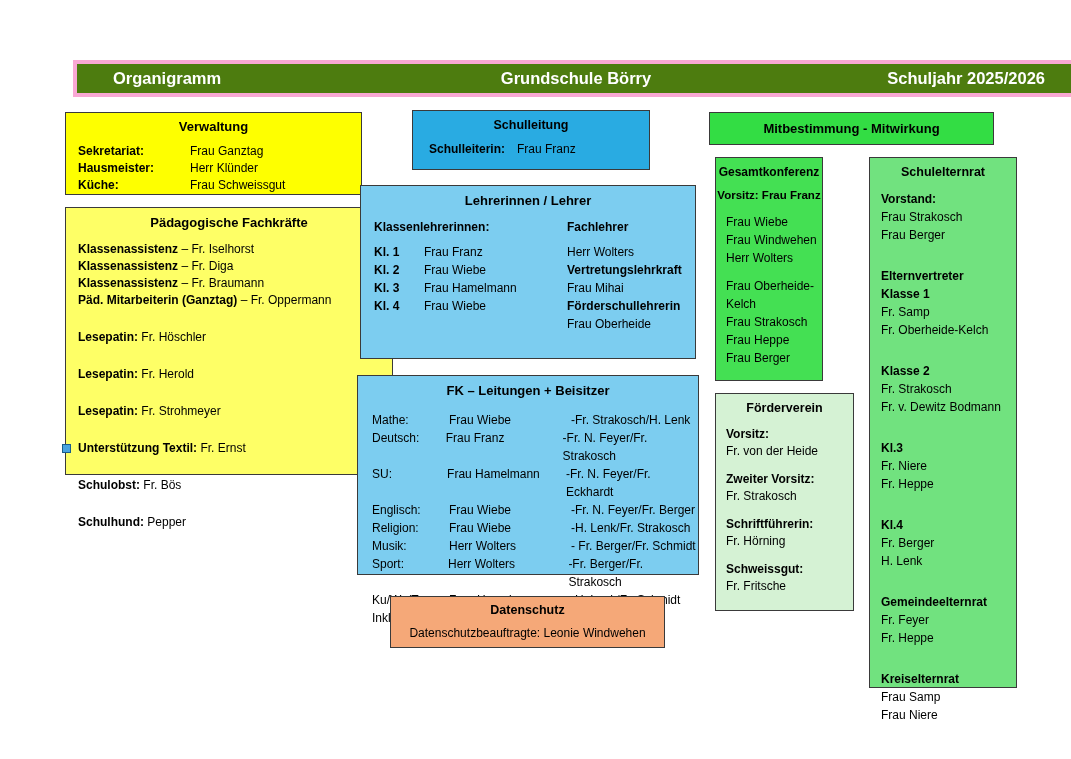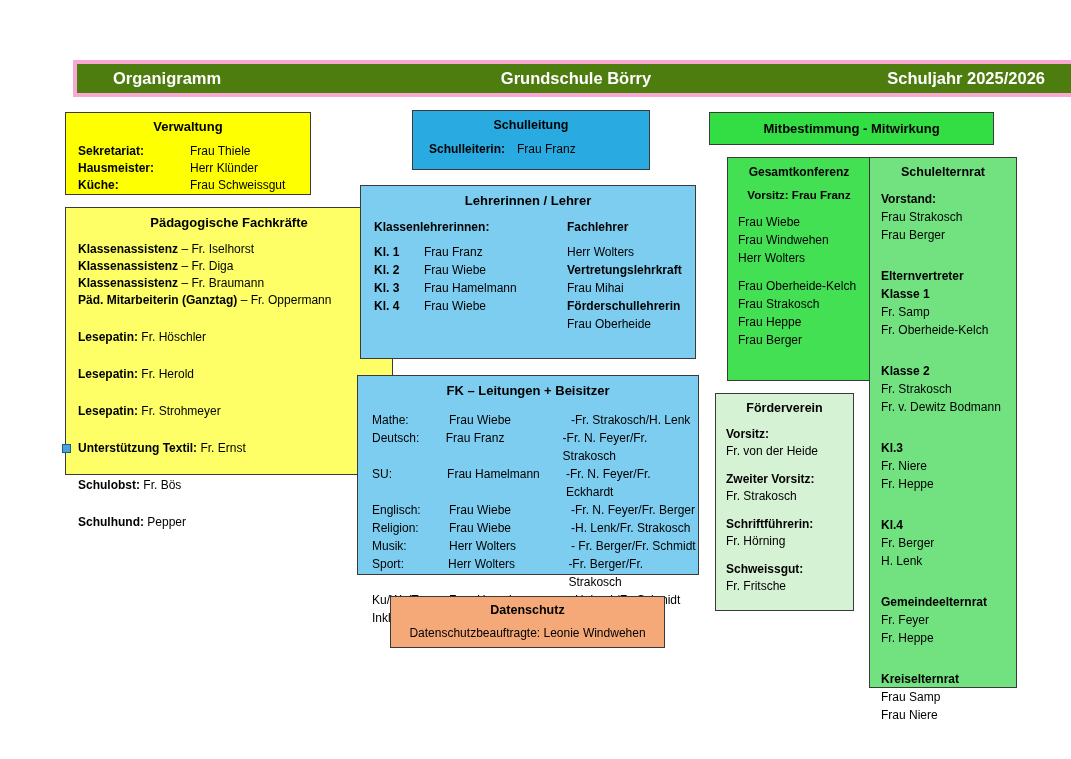--- a/index.html
+++ b/index.html
@@ -41,21 +41,21 @@
     font-size: 16.5px;
     display: flex;
     align-items: center;
   }
   #header-bar .h-left   { position: absolute; left: 36px; }
   #header-bar .h-center { position: absolute; left: 0; right: 0; text-align: center; }
   #header-bar .h-right  { position: absolute; right: 30px; }
 
   
   #verwaltung {
-    left: 65px; top: 112px; width: 246px; height: 83px;
+    left: 65px; top: 112px; width: 297px; height: 83px;
     background: #feff00;
     padding-top: 6px;
   }
   #verwaltung .box-title { font-size: 13px; margin-bottom: 9px; }
   .verw-row {
     display: flex;
     font-size: 12px;
     line-height: 17px;
     padding-left: 12px;
   }
@@ -152,24 +152,23 @@
   #mitbestimmung {
     left: 709px; top: 112px; width: 285px; height: 33px;
     background: #33dd44;
     display: flex;
     align-items: center;
     justify-content: center;
   }
   #mitbestimmung .box-title { font-size: 13px; }
 
   #gesamtkonferenz {
-    left: 715px; top: 157px; width: 144px; height: 224px;
+    left: 715px; top: 157px; width: 108px; height: 224px;
     background: #44e053;
     padding-top: 7px;
-    margin-left: 12px;
   }
   #gesamtkonferenz .box-title { font-size: 12px; margin-bottom: 10px; }
   #gesamtkonferenz .gk-sub {
     font-size: 11.5px;
     font-weight: bold;
     text-align: center;
     margin-bottom: 12px;
   }
   .gk-line { font-size: 12px; line-height: 18px; padding-left: 10px; }
   .gk-line.gap { margin-top: 10px; }
@@ -202,21 +201,21 @@
   <div id="header-bar" class="box">
     <span class="h-left">Organigramm</span>
     <span class="h-center">Grundschule Börry</span>
     <span class="h-right">Schuljahr 2025/2026</span>
   </div>
 
   <div id="verwaltung" class="box">
     <div class="box-title">Verwaltung</div>
     <div class="verw-row">
       <span class="k">Sekretariat:</span>
-      <span class="v">Frau Thiele</span>
+      <span class="v">Frau Ganztag</span>
     </div>
     <div class="verw-row">
       <span class="k">Hausmeister:</span>
       <span class="v">Herr Klünder</span>
     </div>
     <div class="verw-row">
       <span class="k">Küche:</span>
       <span class="v">Frau Schweissgut</span>
     </div>
   </div>

